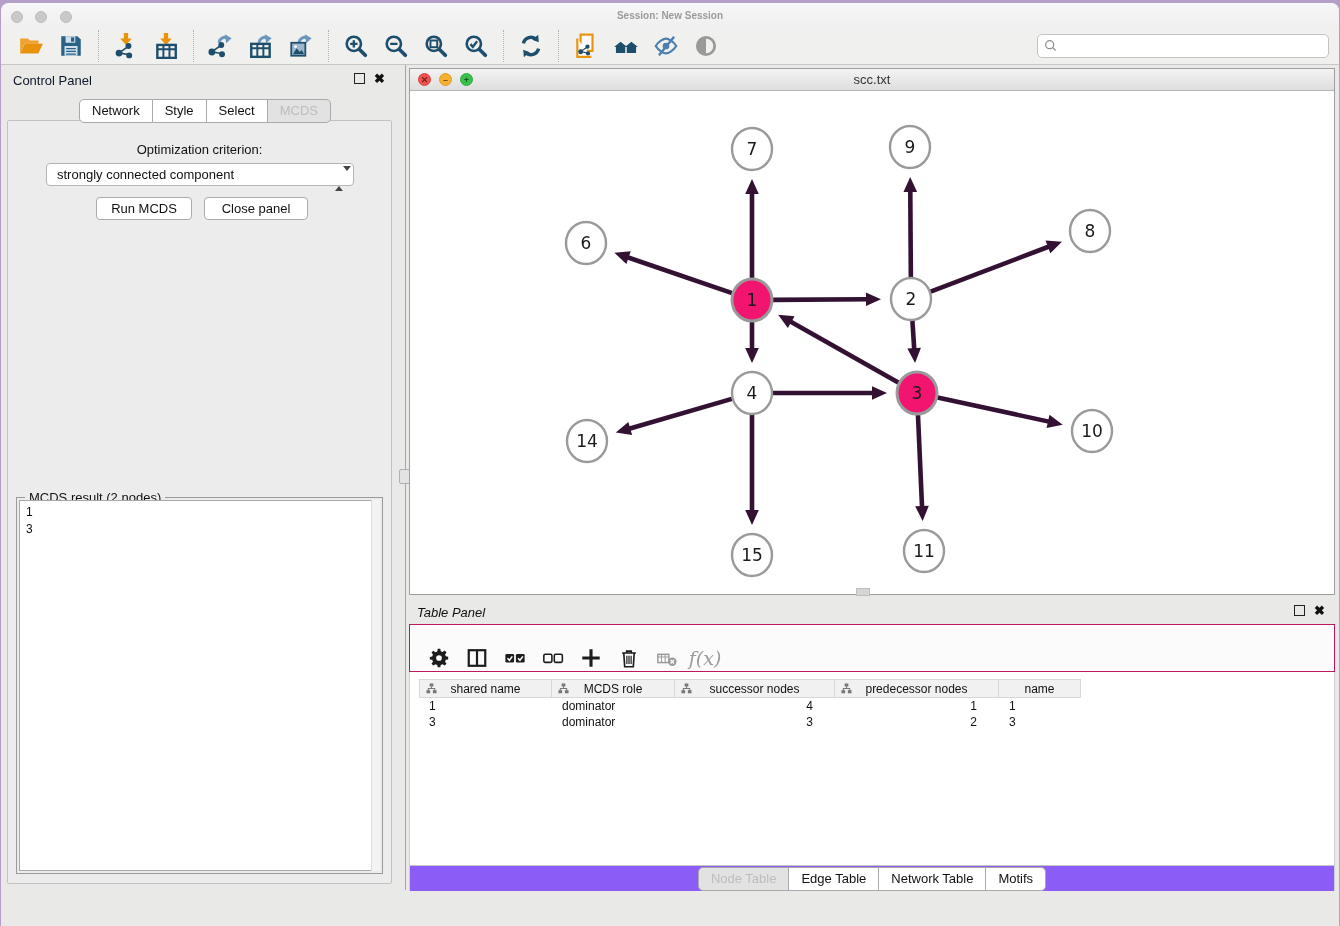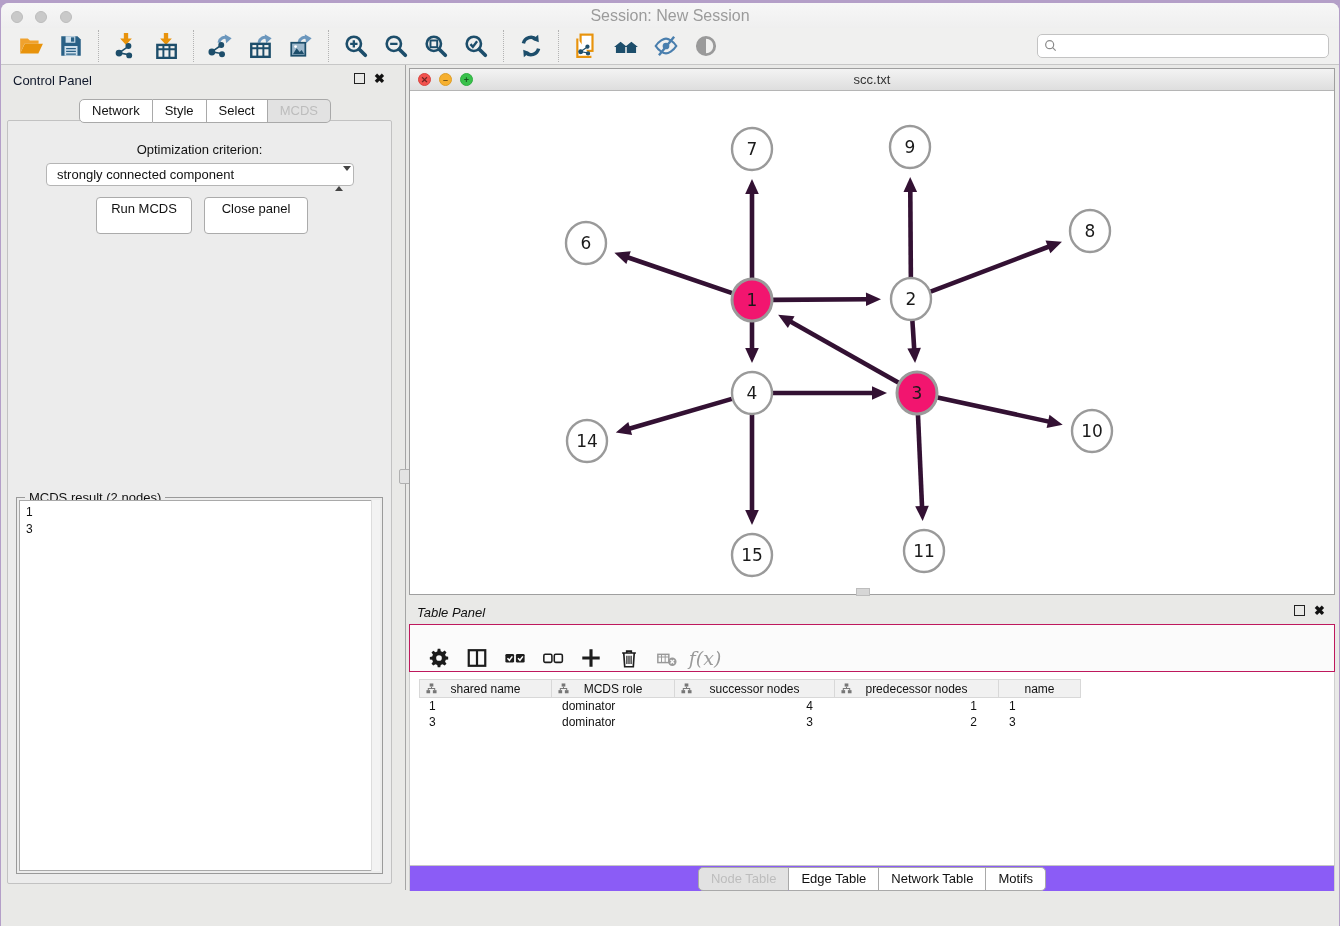--- a/index.html
+++ b/index.html
@@ -9,21 +9,21 @@
   
   #frame { position:absolute; top:3px; left:1px; right:1px; bottom:0;
            background:#e9e9e7; border-radius:8px 8px 0 0; overflow:hidden; }
 
   
   #titlebar { position:absolute; top:0; left:0; right:0; height:25px;
               background:linear-gradient(#f7f7f7,#efefef); }
   .tl { display:inline-block; width:12px; height:12px; border-radius:50%;
         background:#c9c9c9; border:1px solid #bcbcbc; margin-right:8px; }
   #tl-wrap { position:absolute; left:10px; top:6px; }
-  #win-title { text-align:center; line-height:25px; font-size:16px; color:#9b9b9b; }
+  #win-title { text-align:center; line-height:25px; font-size:10px; color:#9b9b9b;font-weight:bold; }
 
   
   #toolbar { position:absolute; top:25px; left:0; right:0; height:37px;
              background:#f0f0ef; border-bottom:1px solid #c7c7c7;
              display:flex; align-items:center; padding:0 10px; }
   .tbtn { width:30px; height:30px; display:flex; align-items:center; justify-content:center; margin:0 5px; }
   .tbtn svg { width:26px; height:26px; }
   .tsep { width:1px; height:32px; border-left:1px dotted #b3b3b3; margin:0 7px; }
   #search-wrap { margin-left:auto; position:relative; }
   #search-input { width:292px; height:24px; border:1px solid #c3c3c3; border-radius:5px;
@@ -52,21 +52,21 @@
                 background:#ececec; border:1px solid #c2c2c2; border-radius:2px; }
   #opt-label { text-align:center; margin-top:21px; font-size:13px; color:#111; }
   #opt-select { position:absolute; left:38px; top:42px; width:308px; height:23px; background:#fff;
                 border:1px solid #b5b5b5; border-radius:4px; font-size:13px; color:#111;
                 line-height:21px; padding-left:10px; }
   #opt-chevrons { position:absolute; right:8px; top:4px; width:10px; }
   .chev-up { width:0; height:0; border-left:4px solid transparent; border-right:4px solid transparent;
              border-bottom:5px solid #444; margin-bottom:3px; }
   .chev-dn { width:0; height:0; border-left:4px solid transparent; border-right:4px solid transparent;
              border-top:5px solid #444; }
-  .cp-btn { position:absolute; top:76px; height:37px; background:#fff; border:1px solid #ababab;
+  .cp-btn { position:absolute; top:76px; height:23px; background:#fff; border:1px solid #ababab;
             border-radius:4px; font-size:13px; color:#111; text-align:center; line-height:21px;
             font-family:"Liberation Sans", sans-serif; }
   #run-btn { left:88px; width:96px; }
   #closepanel-btn { left:196px; width:104px; }
 
   #result-box { position:absolute; left:8px; right:8px; top:376px; height:377px;
                 border:1px solid #9a9a9a; }
   #result-legend { position:absolute; left:8px; top:-8px; background:#ececec; padding:0 4px;
                    font-size:13px; color:#111; }
   #result-text { position:absolute; inset:2px; background:#fff; border:1px solid #a9a9a9;

